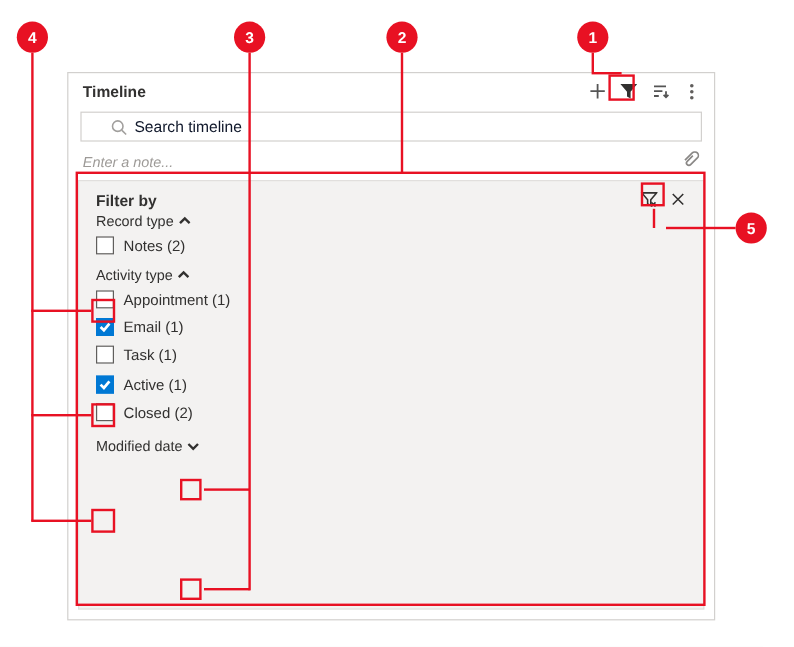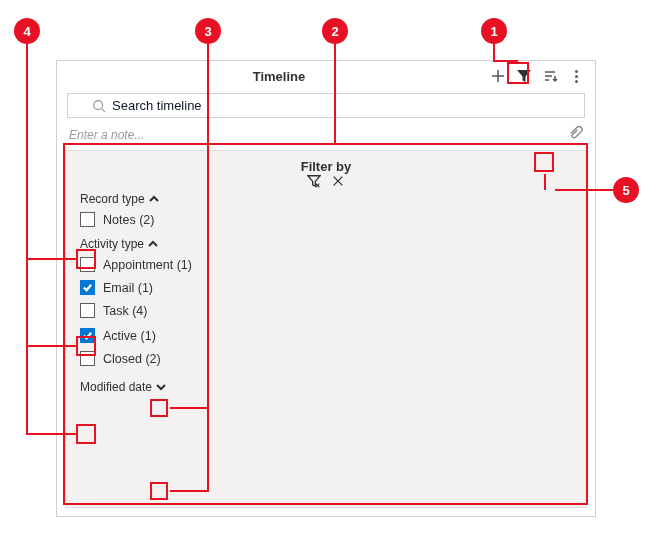--- a/index.html
+++ b/index.html
@@ -13,21 +13,20 @@
     height: 539px;
     position: relative;
   }
   .card {
     position: absolute;
     left: 56px;
     top: 60px;
     width: 540px;
     border: 1px solid #d2d0ce;
     background: #fff;
-    text-align: center;
   }
   .header {
     display: flex;
     align-items: center;
     padding: 6px 10px 4px 12px;
   }
   .title { font-weight: 600; flex: 1; }
   .hicons { display: flex; gap: 8px; align-items: center; }
   .hicon {
     width: 18px; height: 18px;
@@ -57,21 +56,21 @@
   .noteRow .spacer { flex:1; }
   .clip svg { width:15px; height:15px; stroke:#8a8886; fill:none; stroke-width:1.5;}
   .panel {
     margin: 0 8px 8px 8px;
     background: #f3f2f1;
     border: 1px solid #e1dfdd;
     height: 358px;
     position: relative;
     padding: 8px 14px 10px 14px;
   }
-  .pHeader { display:flex; align-items:center;flex-direction:column; }
+  .pHeader { display:flex; align-items:center; }
   .pTitle { font-weight:600; font-size:13px; flex:1; }
   .pIcons { display:flex; gap:10px; align-items:center;}
   .pIcons svg { width:14px; height:14px; stroke:#323130; fill:none; stroke-width:1.5;}
   .pIcons .clearF svg { fill:none; stroke:#323130;}
   .sectionTitle {
     margin: 1px 0 6px 0;
     font-size: 12px;
     color:#323130;
     display:flex; align-items:center; gap:4px;
     user-select:none;
@@ -209,21 +208,21 @@
       <div class="opt">
         <span class="cb checked">
             <svg viewBox="0 0 12 12">
               <path d="M2 6l3 3 5-6"></path>
             </svg>
           </span>
         <span>Email (1)</span>
       </div>
       <div class="opt">
         <span class="cb"></span>
-        <span>Task (4)</span>
+        <span>Task (1)</span>
       </div>
     </div>
 
     <div class="group">
       <div class="opt">
         <span class="cb checked">
             <svg viewBox="0 0 12 12">
               <path d="M2 6l3 3 5-6"></path>
             </svg>
           </span>

